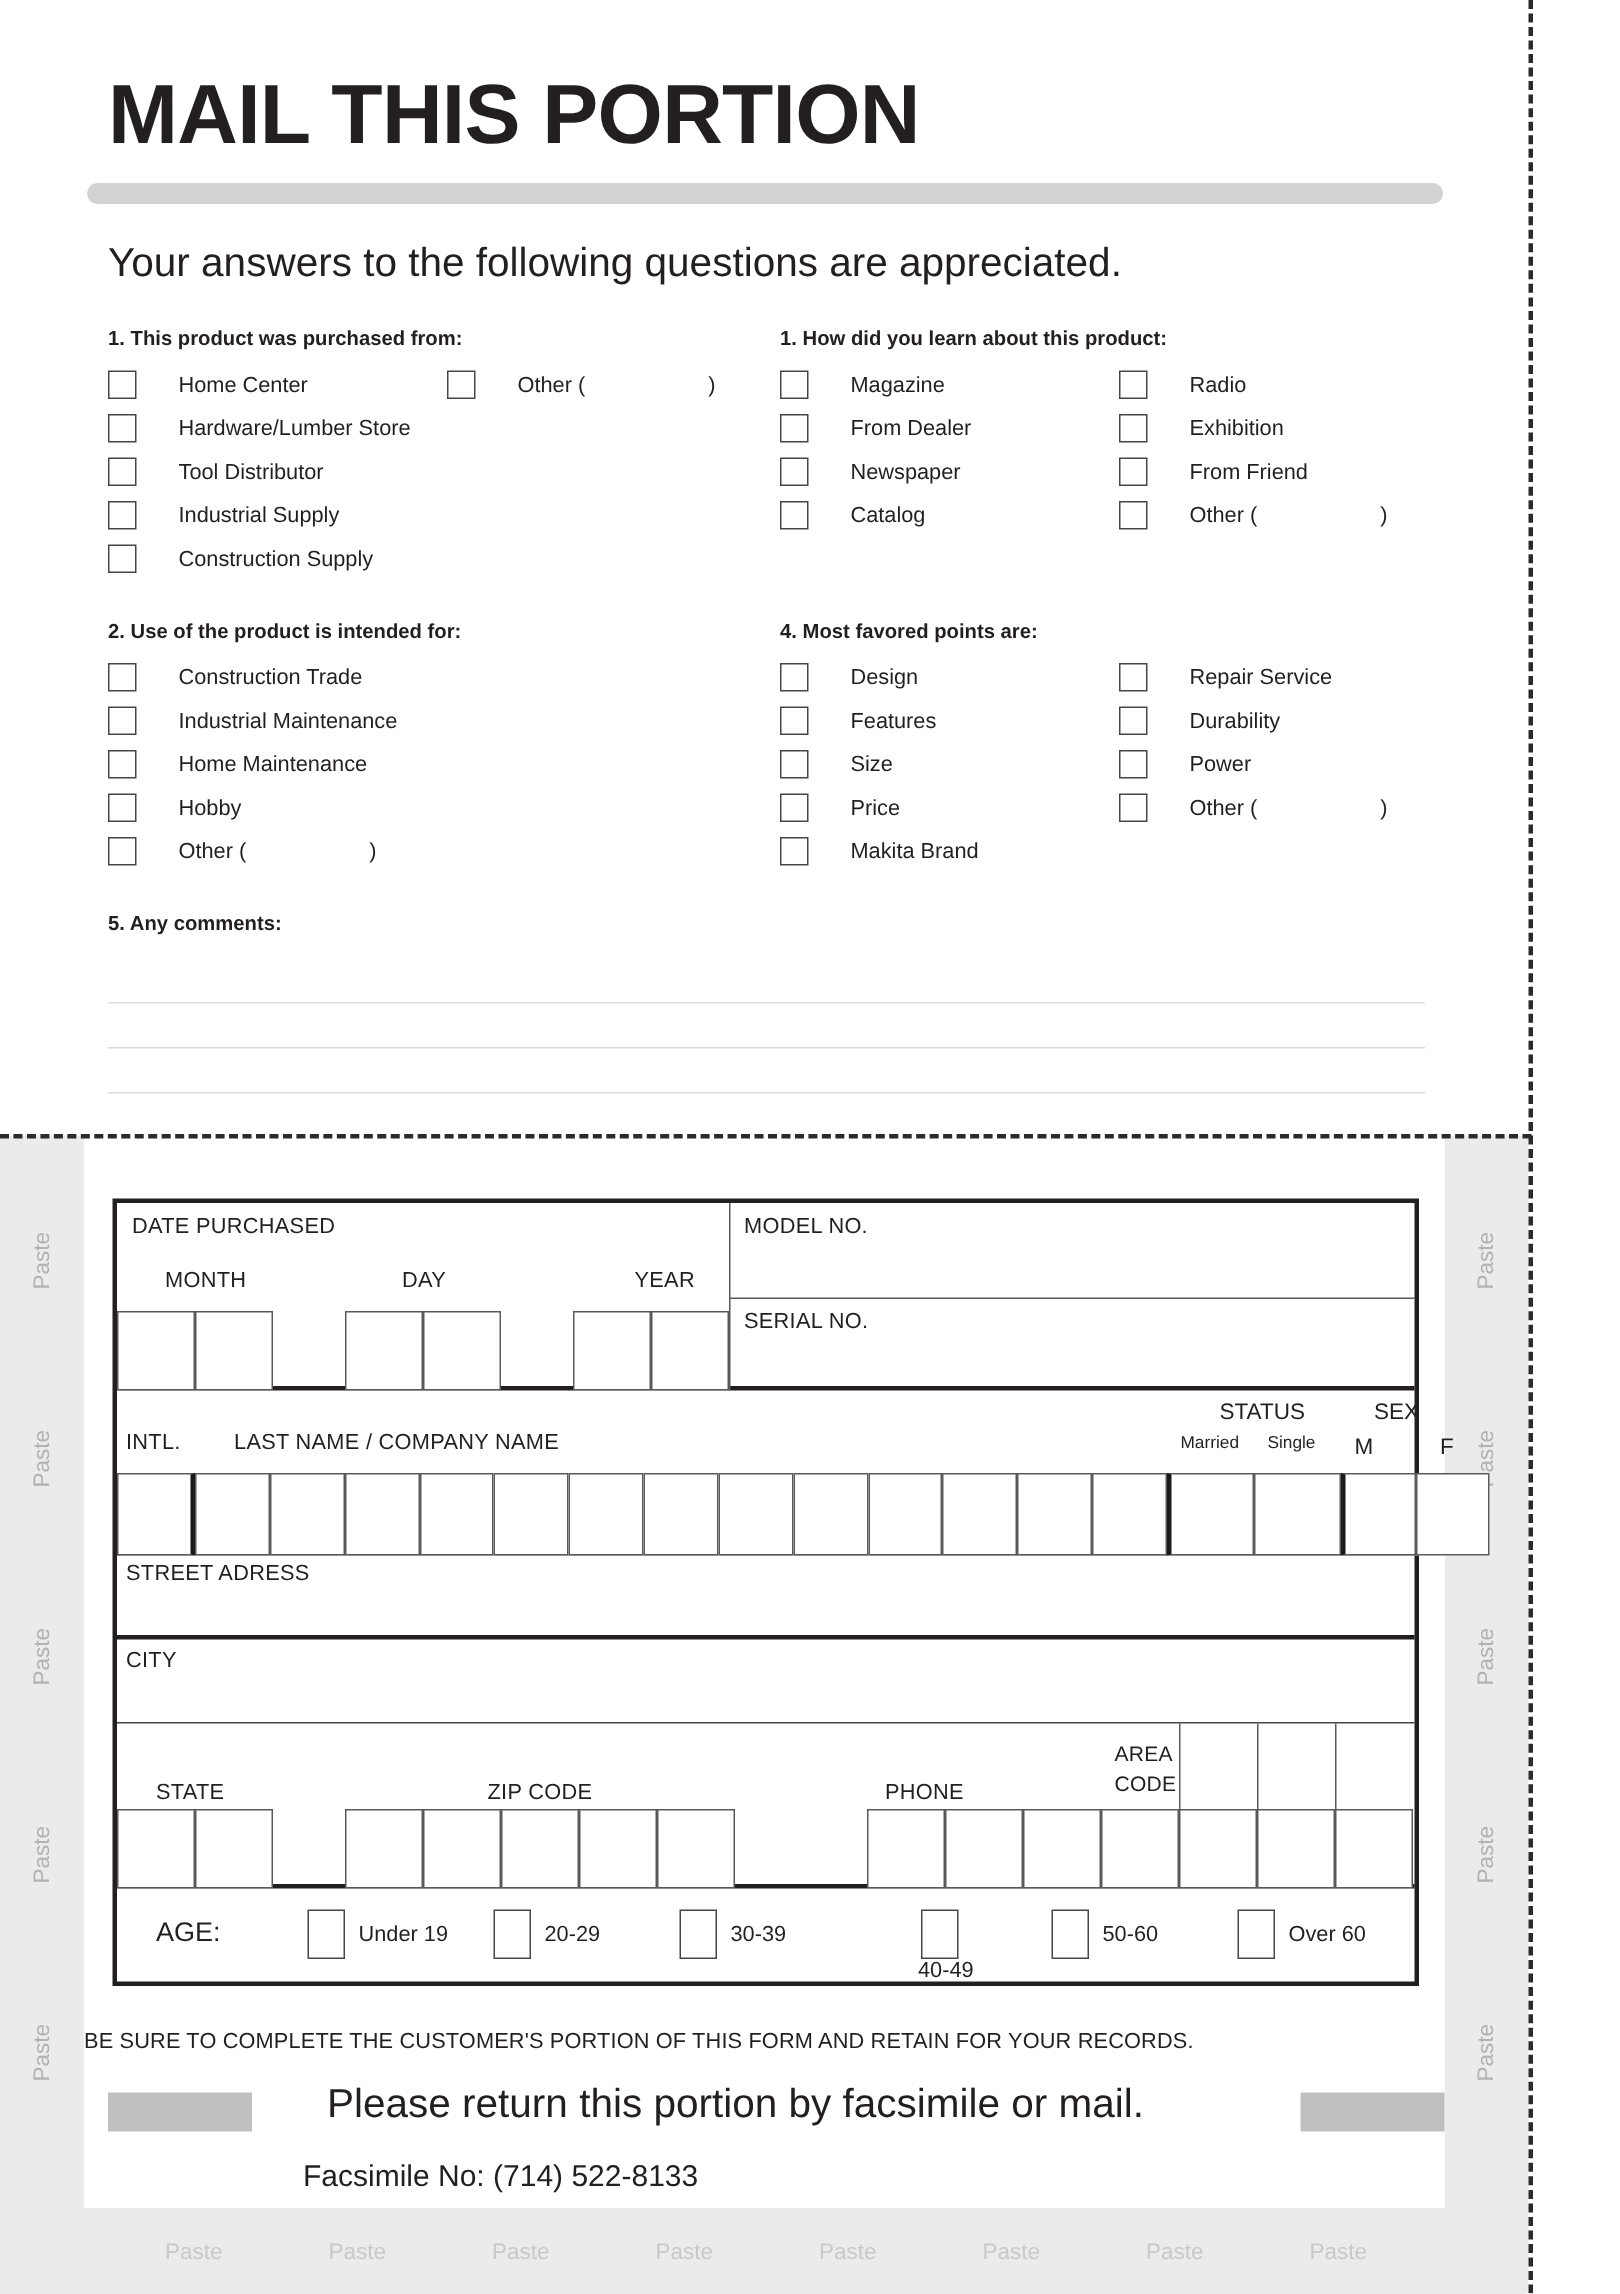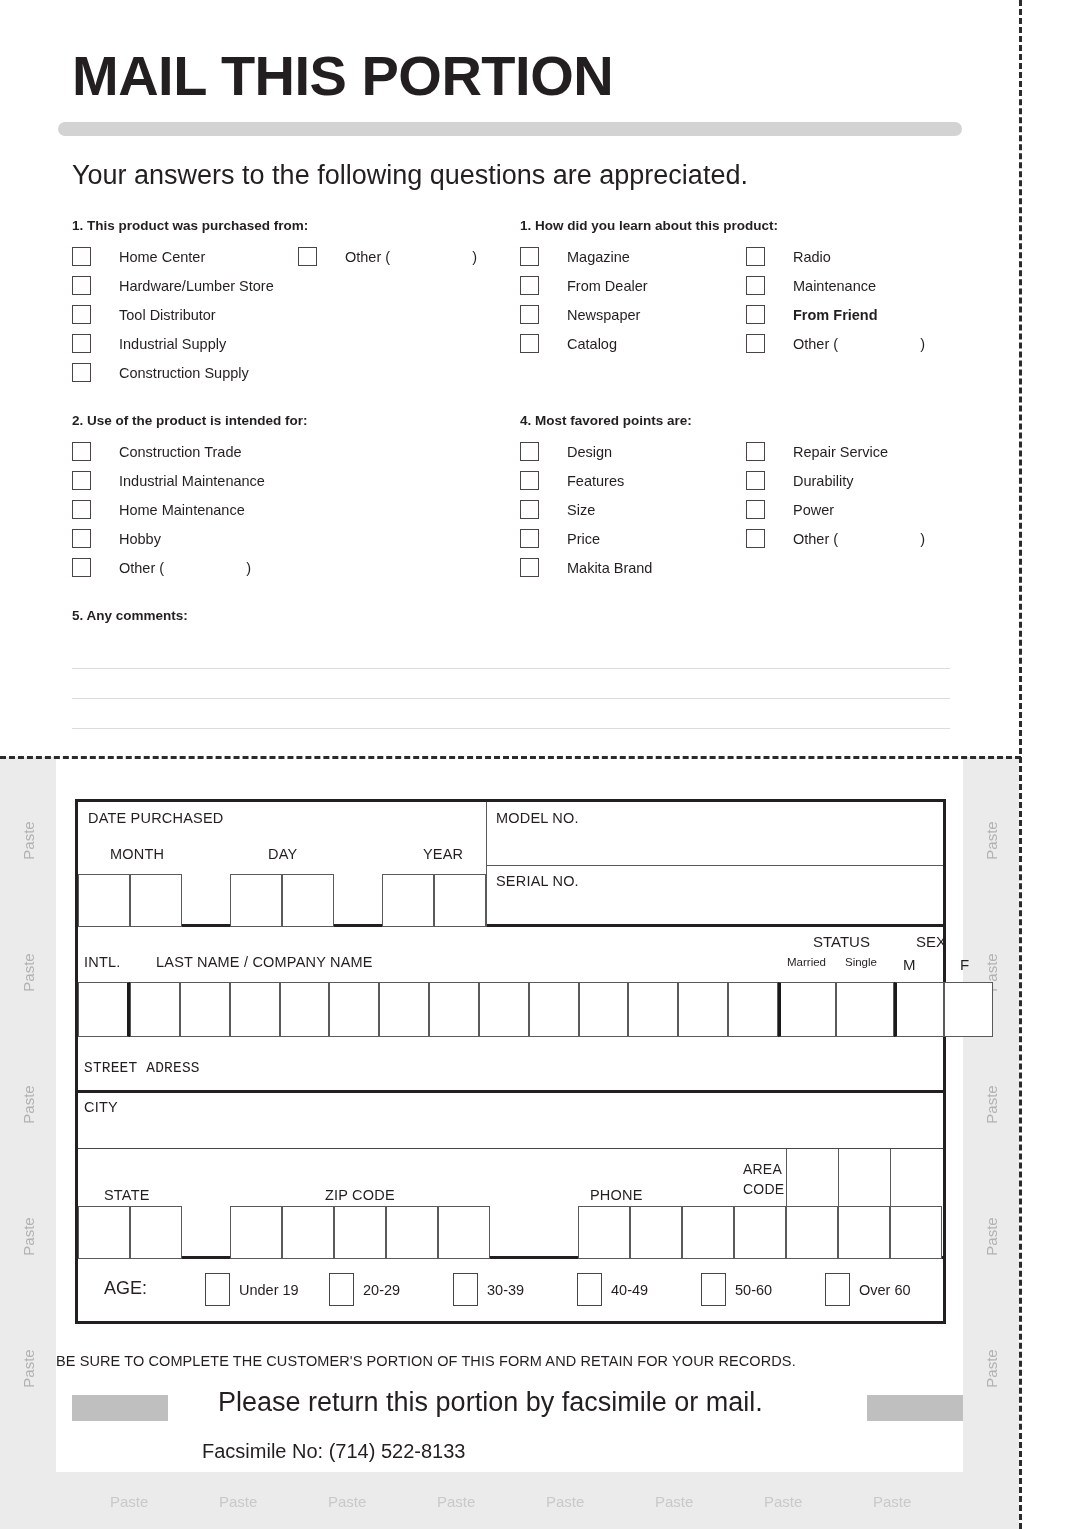--- a/index.html
+++ b/index.html
@@ -358,32 +358,32 @@
           <div class="opt-row">
             <div class="col-a">
               <div class="opt">
                 <span class="cbx"></span>
                 <span class="opt-label">From Dealer</span>
               </div>
             </div>
             <div style="margin-left: 0px;">
               <div class="opt">
                 <span class="cbx"></span>
-                <span class="opt-label">Maintenance</span>
+                <span class="opt-label">Exhibition</span>
               </div>
             </div>
           </div>
           <div class="opt-row">
             <div class="col-a">
               <div class="opt">
                 <span class="cbx"></span>
                 <span class="opt-label">Newspaper</span>
               </div>
             </div>
-            <div style="margin-left: 0px; font-weight: bold;">
+            <div style="margin-left: 0px;">
               <div class="opt">
                 <span class="cbx"></span>
                 <span class="opt-label">From Friend</span>
               </div>
             </div>
           </div>
           <div class="opt-row">
             <div class="col-a">
               <div class="opt">
                 <span class="cbx"></span>
@@ -606,21 +606,21 @@
               <div class="cellbox" style="left: 600.308px; top: 55px; width: 49.8462px; height: 55px;"></div>
               <div class="cellbox" style="left: 650.154px; top: 55px; width: 49.8462px; height: 55px;"></div>
               <div class="cellbox thickL" style="left: 700px; top: 55px; width: 58px; height: 55px;"></div>
               <div class="cellbox" style="left: 758px; top: 55px; width: 58px; height: 55px;"></div>
               <div class="cellbox thickL" style="left: 816px; top: 55px; width: 49.5px; height: 55px;"></div>
               <div class="cellbox" style="left: 865.5px; top: 55px; width: 49.5px; height: 55px;"></div>
             </div>
         </div>
 
         <div class="fb-row sep-thick" style="height:56px;">
-          <div class="lbl" style="left:6px; top:23px;font-family:Liberation Mono, monospace;">STREET ADRESS</div>
+          <div class="lbl" style="left:6px; top:4px;">STREET ADRESS</div>
         </div>
 
         <div class="fb-row sep-thin" style="height:56px;">
           <div class="lbl" style="left:6px; top:6px;">CITY</div>
         </div>
 
         <div class="fb-row sep-thick" style="height:110px;">
           <div class="lbl" style="left:26px; top:38px;">STATE</div>
           <div class="lbl" style="left:247px; top:38px;">ZIP CODE</div>
           <div class="lbl" style="left:512px; top:38px;">PHONE</div>
@@ -656,21 +656,21 @@
                 <span class="age-text">Under 19</span>
               </div>
               <div class="age-opt" style="left: 251px;">
                 <span class="age-box"></span>
                 <span class="age-text">20-29</span>
               </div>
               <div class="age-opt" style="left: 375px;">
                 <span class="age-box"></span>
                 <span class="age-text">30-39</span>
               </div>
-              <div class="age-opt" style="left: 499px;">
+              <div class="age-opt" style="left: 525px; flex-direction: column;">
                 <span class="age-box"></span>
                 <span class="age-text">40-49</span>
               </div>
               <div class="age-opt" style="left: 623px;">
                 <span class="age-box"></span>
                 <span class="age-text">50-60</span>
               </div>
               <div class="age-opt" style="left: 747px;">
                 <span class="age-box"></span>
                 <span class="age-text">Over 60</span>

